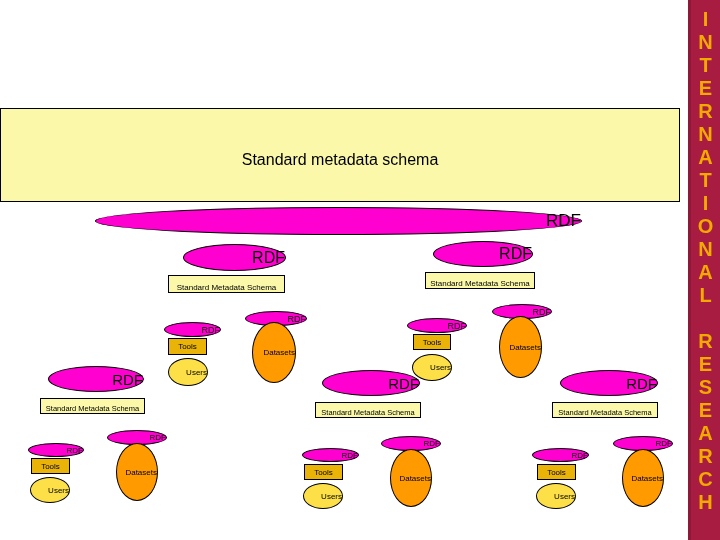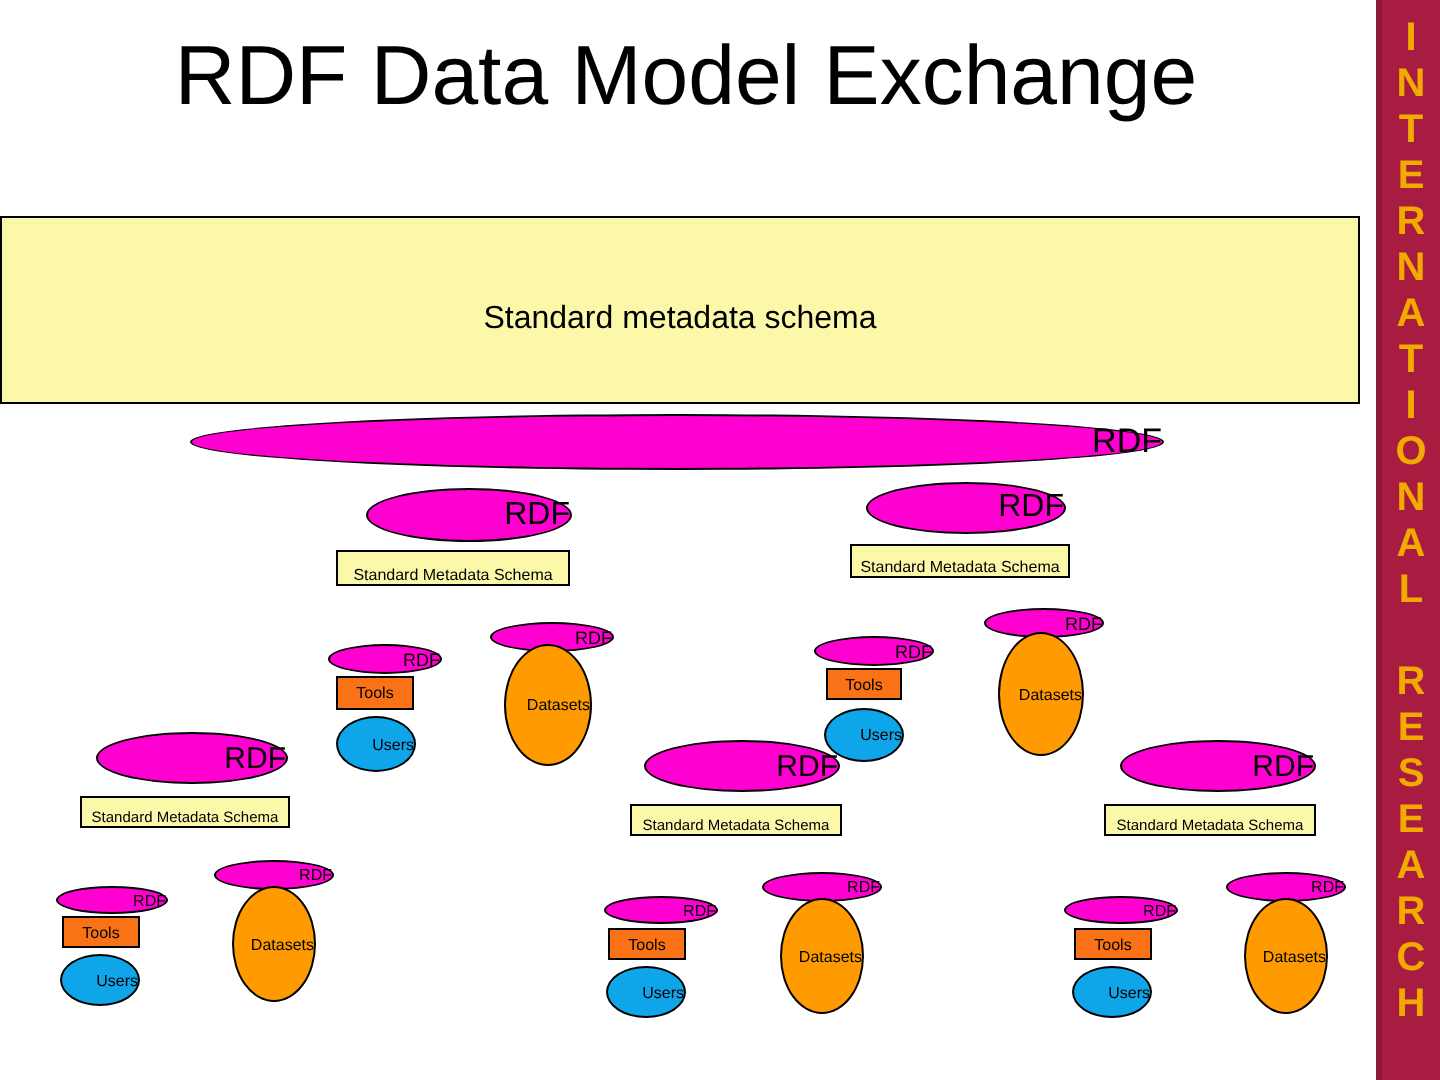--- a/index.html
+++ b/index.html
@@ -63,51 +63,50 @@
     position:absolute;
     background:#ff00d0;
     border:1px solid #000;
     border-radius:50%;
     box-sizing:border-box;
     display:flex;align-items:center;justify-content:flex-end;
     color:#000;
     font-family:"Liberation Sans", sans-serif;
     white-space:nowrap;
   }
-  .ell.users{background:#0ea5e9;}
+  .ell.users{background:#fde047;}
   .ell.datasets{background:#ff9a00;}
 
   .boxy{
     position:absolute;
     background:#fbf8aa;
     border:1px solid #000;
     box-sizing:border-box;
     display:flex;align-items:flex-end;justify-content:center;
     color:#000;
     font-family:"Liberation Sans", sans-serif;
     white-space:nowrap;
     overflow:hidden;
   }
   .tools{
     position:absolute;
-    background:#f97316;
+    background:#eab308;
     border:1px solid #000;
     box-sizing:border-box;
     display:flex;align-items:center;justify-content:center;
     color:#000;
     font-family:"Liberation Sans", sans-serif;
     white-space:nowrap;
   }
 </style>
 </head>
 <body>
 
 <div id="stage">
 
-  <div class="title">RDF Data Model Exchange</div>
 
   <div class="schema-band">
     <div class="lbl">Standard metadata schema</div>
   </div>
 
   <div class="ell" style="left:95px;top:207px;width:487px;height:28px;font-size:17px;">
     <span>RDF</span>
   </div>
 
   <div class="ell" style="left:183px;top:244px;width:103px;height:27px;font-size:16px;">

